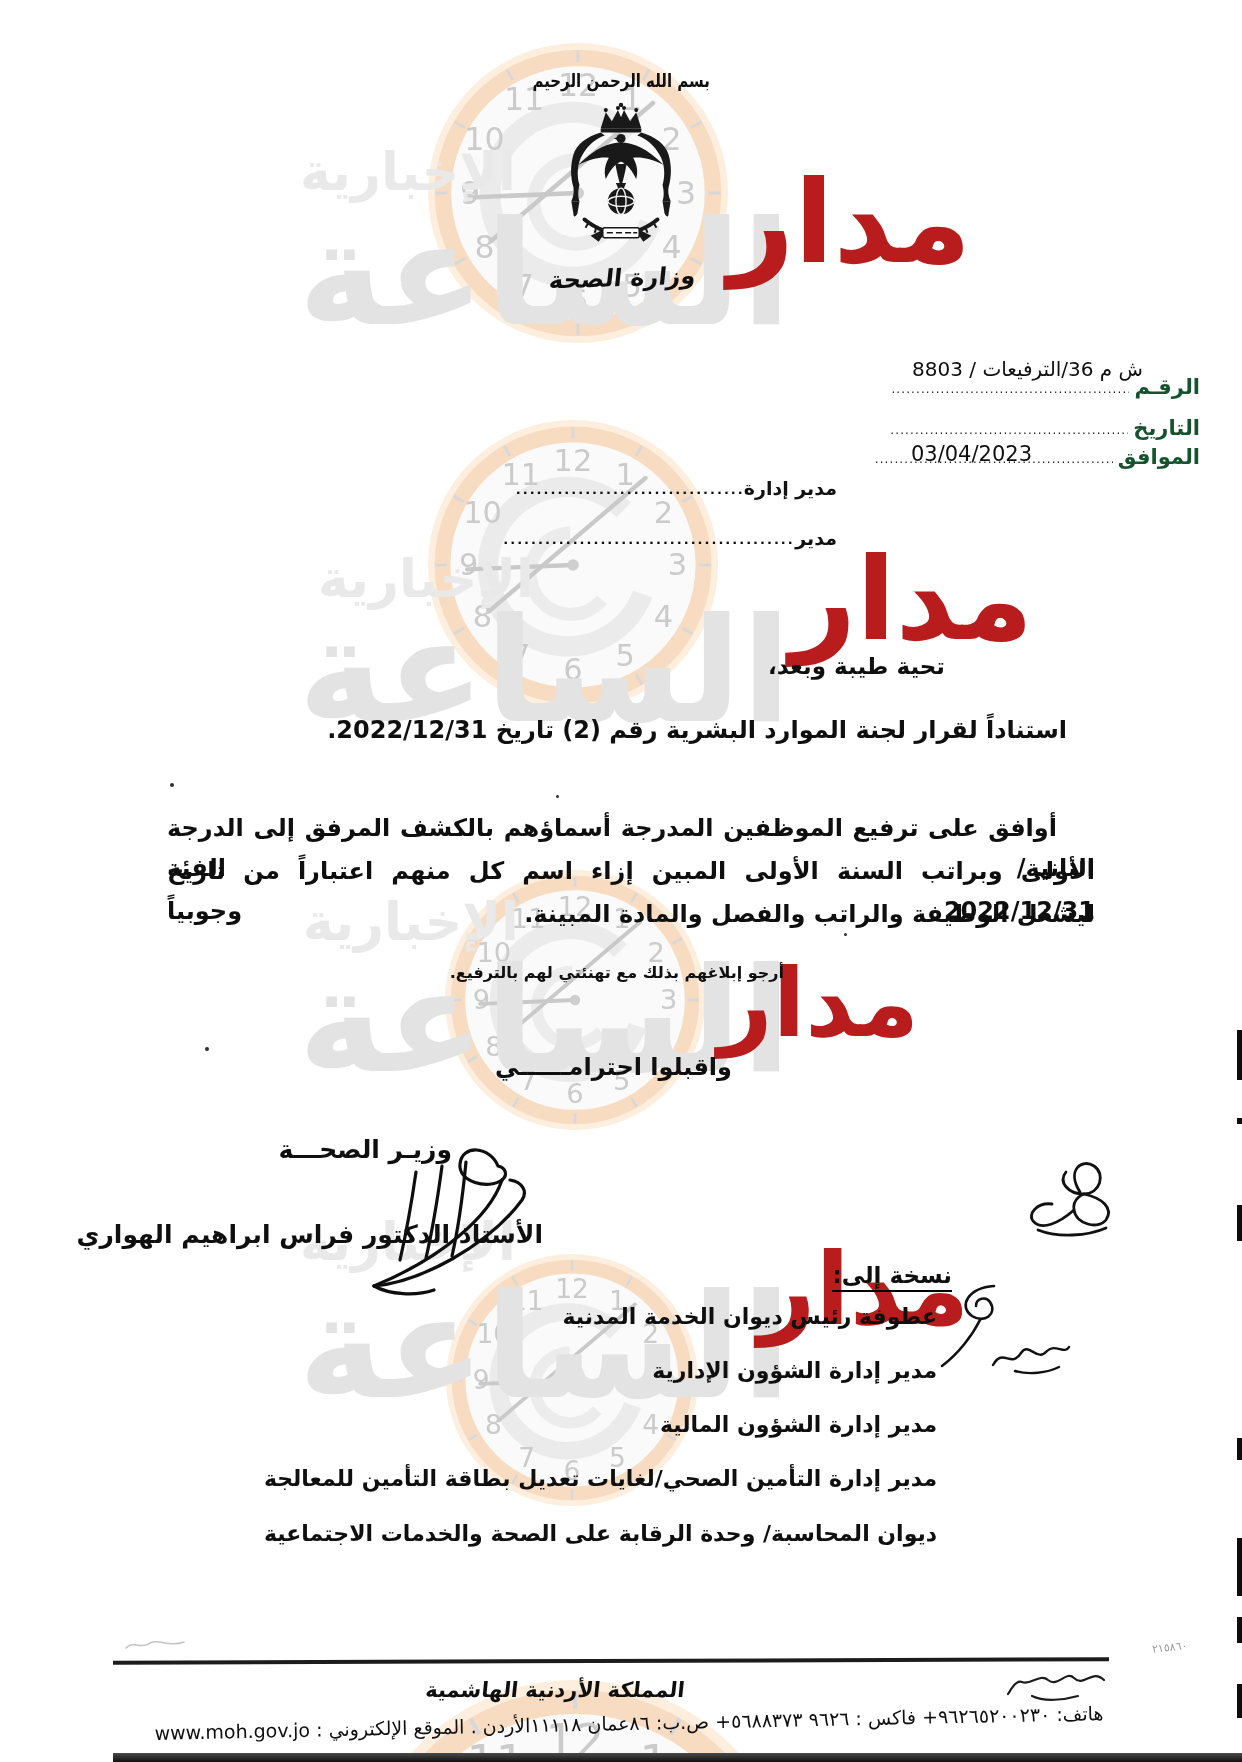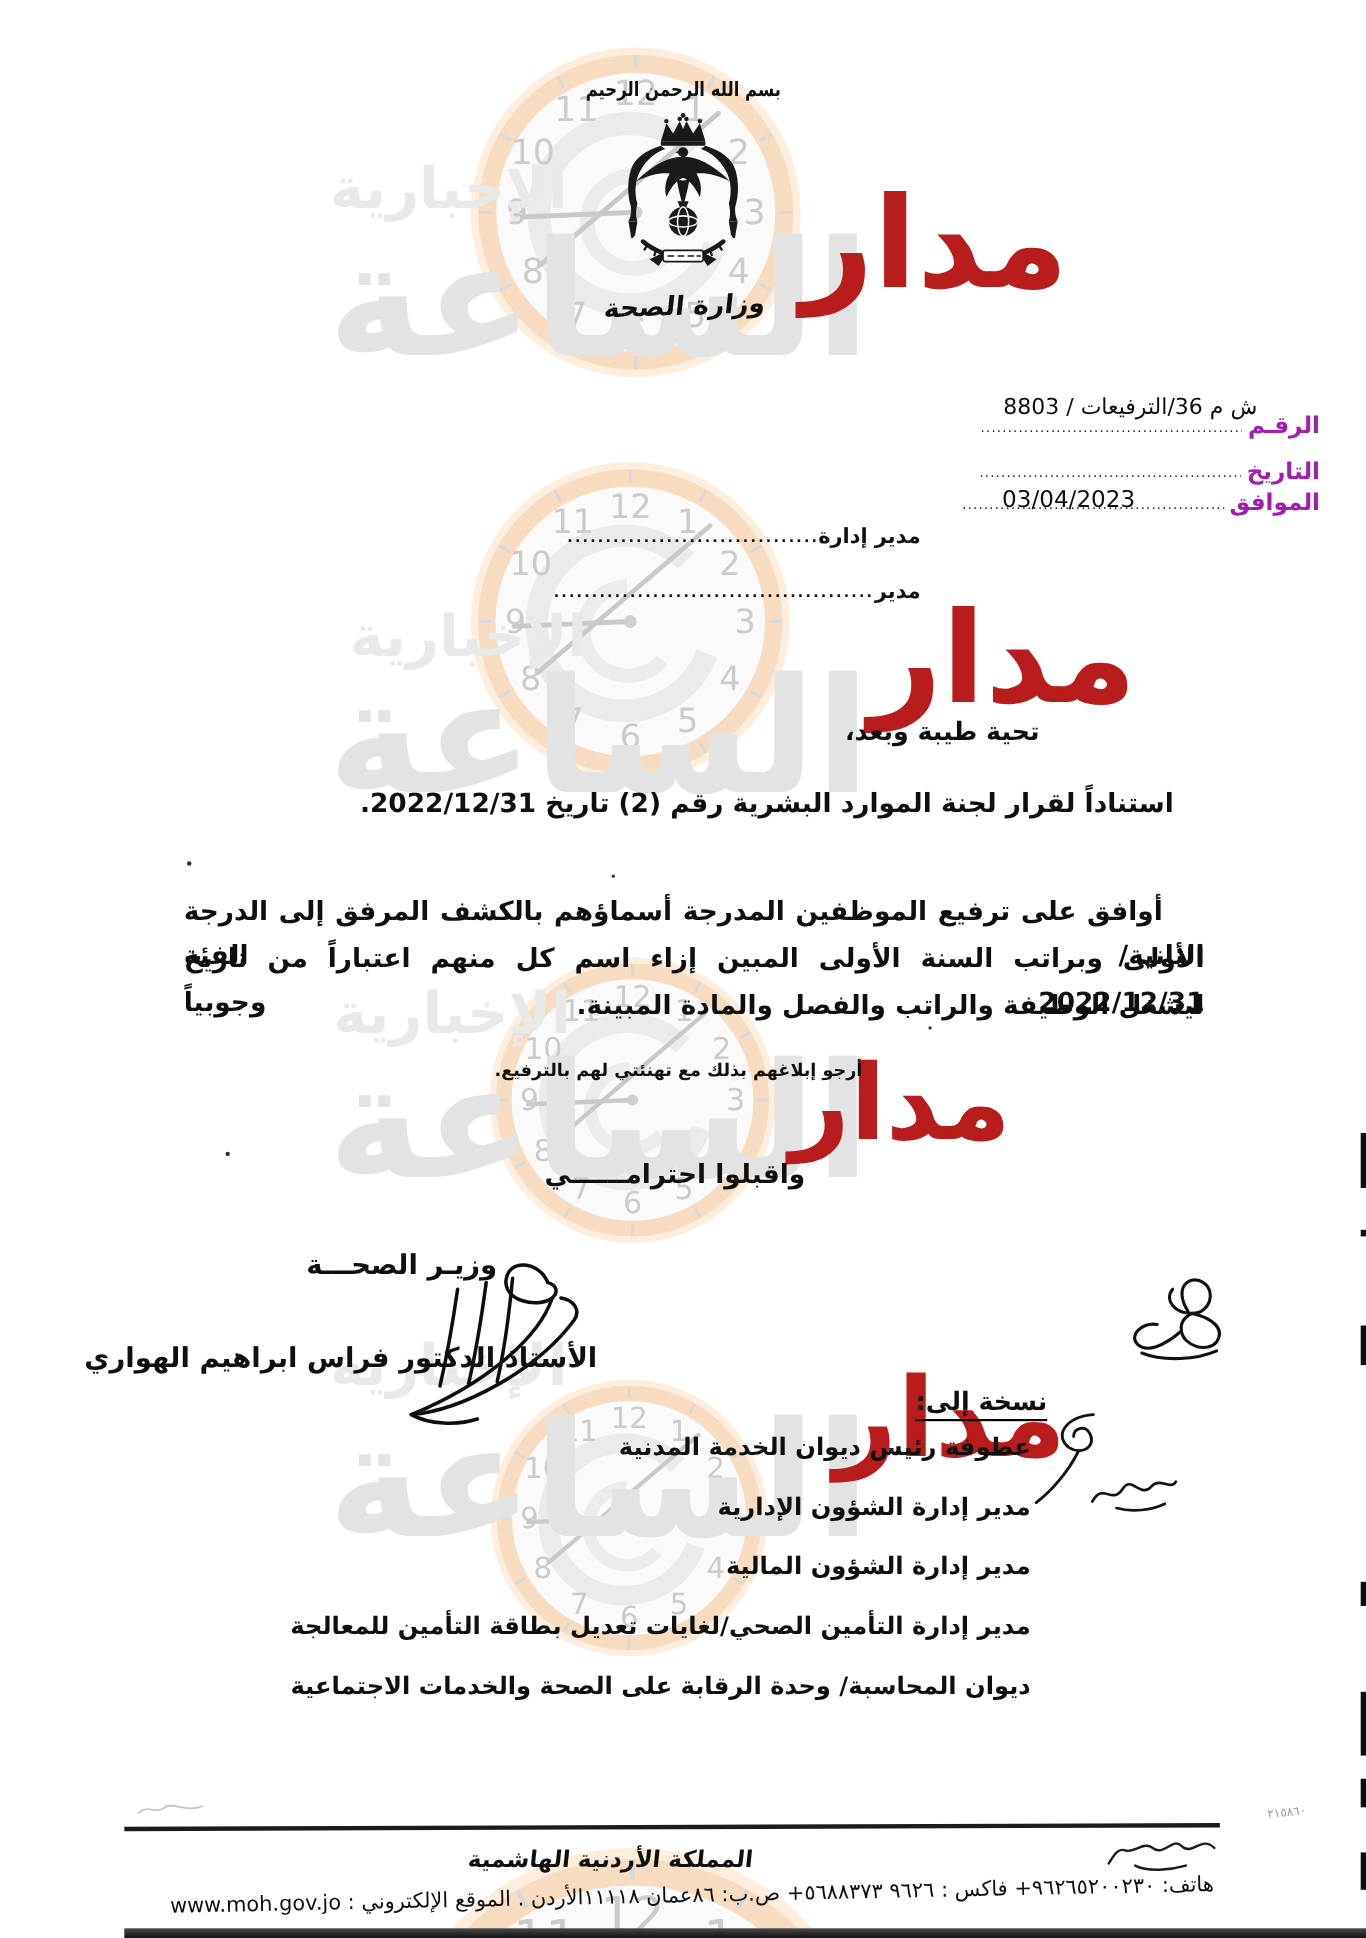--- a/index.html
+++ b/index.html
@@ -21,21 +21,21 @@
   .saa-b{left:298px;top:602px;}   .madar-b{left:790px;top:545px;}  .ikhb-b{left:318px;top:555px;}
   .saa-c{left:298px;top:952px;}   .madar-c{left:718px;top:958px;font-size:95px;}  .ikhb-c{left:303px;top:898px;}
   .saa-d{left:298px;top:1278px;}  .madar-d{left:758px;top:1242px;font-size:100px;} .ikhb-d{left:300px;top:1218px;}
   
   .txt{position:absolute;direction:rtl;font-weight:700;white-space:nowrap;z-index:2;color:#0f0f0f;}
   .bismillah{left:540px;top:72px;width:170px;text-align:center;font-size:15px;transform:scaleY(1.2);}
   .emblem{position:absolute;left:558px;top:102px;width:126px;height:152px;z-index:2;}
   .ministry-callig{left:540px;top:264px;width:165px;text-align:center;font-size:24px;
                    transform:skewX(-8deg) rotate(-2deg);}
   .ref-row{position:absolute;right:42px;direction:rtl;display:flex;align-items:flex-end;z-index:2;}
-  .ref-label{font-size:21px;font-weight:600;color:#a21caf;line-height:1.1;margin-left:5px;}
+  .ref-label{font-size:21px;font-weight:600;color:#14532d;line-height:1.1;margin-left:5px;}
   .ref-dots{font-size:12px;font-weight:400;letter-spacing:1.1px;color:#1a1a1a;padding-bottom:3px;
             white-space:nowrap;overflow:hidden;max-width:238px;direction:ltr;}
   .ref-val{font-weight:400;}
   .ref-val-number{right:99px;top:357px;font-size:20px;}
   .ref-val-date{right:210px;top:442px;font-size:21px;}
   .to-row{position:absolute;right:405px;direction:rtl;display:flex;align-items:flex-end;z-index:2;}
   .to-label{font-size:19px;font-weight:700;line-height:1.1;}
   .to-dots{font-size:13px;font-weight:700;letter-spacing:2px;padding-bottom:2px;white-space:nowrap;
            overflow:hidden;direction:ltr;color:#0d0d0d;}
   .to-dots-1{max-width:228px;} .to-dots-2{max-width:292px;}

